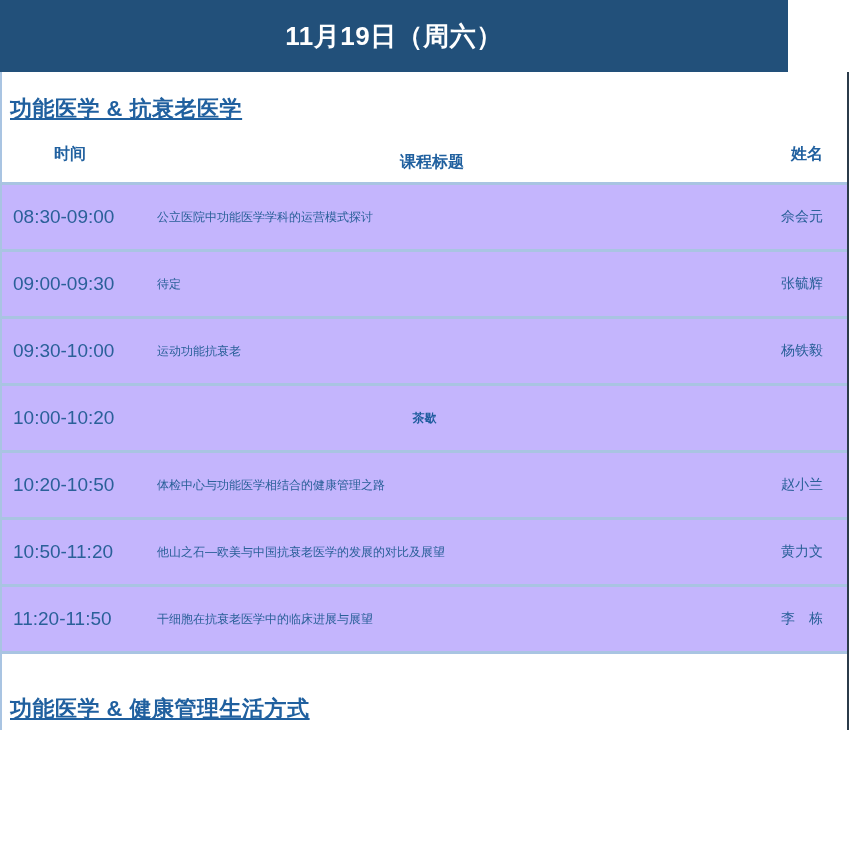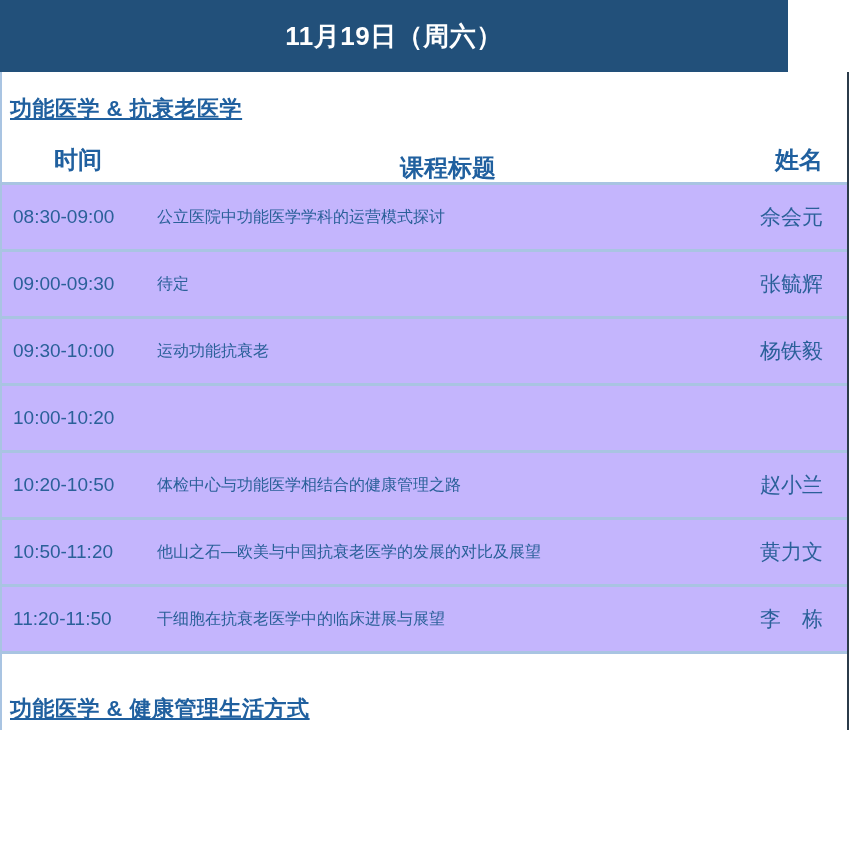--- a/index.html
+++ b/index.html
@@ -58,21 +58,21 @@
   }
   .section-title.second {
     padding-top: 40px;
   }
 
   
   .col-headers {
     position: relative;
     height: 52px;
     color: #20609F;
-    font-size: 24px;
+    font-size: 16px;
     font-weight: bold;
     padding-left: 40px;
   }
   .col-headers .h-time {
     position: absolute;
     left: 52px;
     top: 14px;
   }
   .col-headers .h-title {
     position: absolute;
@@ -106,30 +106,30 @@
     color: #2A6099;
     font-size: 19px;
     white-space: nowrap;
   }
   .row .cell-title {
     position: absolute;
     left: 155px;
     top: 50%;
     transform: translateY(-50%);
     color: #2A6099;
-    font-size: 16px;
+    font-size: 12px;
     white-space: nowrap;
   }
   .row .cell-name {
     position: absolute;
     right: 24px;
     top: 50%;
     transform: translateY(-50%);
     color: #2A6099;
-    font-size: 21px;
+    font-size: 14px;
     white-space: nowrap;
   }
   
   .row.break .cell-title {
     left: 0;
     right: 0;
     width: 100%;
     text-align: center;
     font-weight: bold;
     color: #1F5C9E;
@@ -170,20 +170,21 @@
       </div>
 
       <div class="row">
         <div class="cell-time">09:30-10:00</div>
         <div class="cell-title">运动功能抗衰老</div>
         <div class="cell-name">杨铁毅</div>
       </div>
 
       <div class="row break">
         <div class="cell-time">10:00-10:20</div>
+        <div class="cell-title">茶歇</div>
 
       </div>
 
       <div class="row">
         <div class="cell-time">10:20-10:50</div>
         <div class="cell-title">体检中心与功能医学相结合的健康管理之路</div>
         <div class="cell-name">赵小兰</div>
       </div>
 
       <div class="row">

